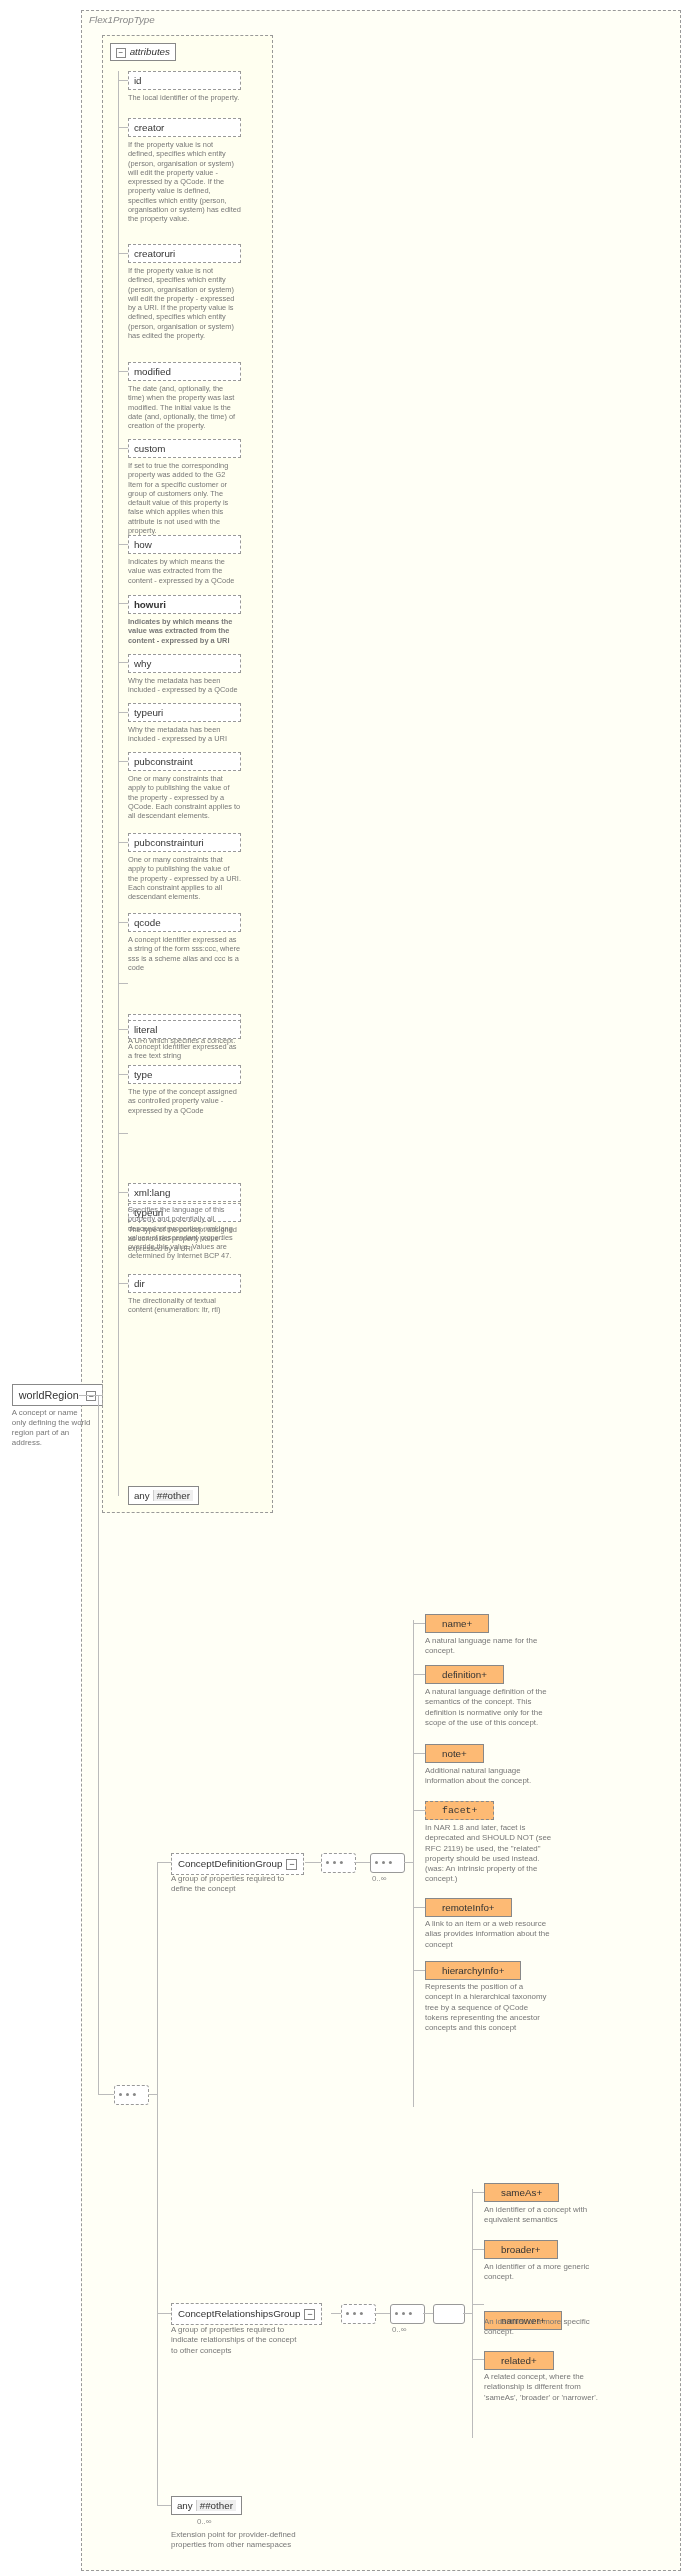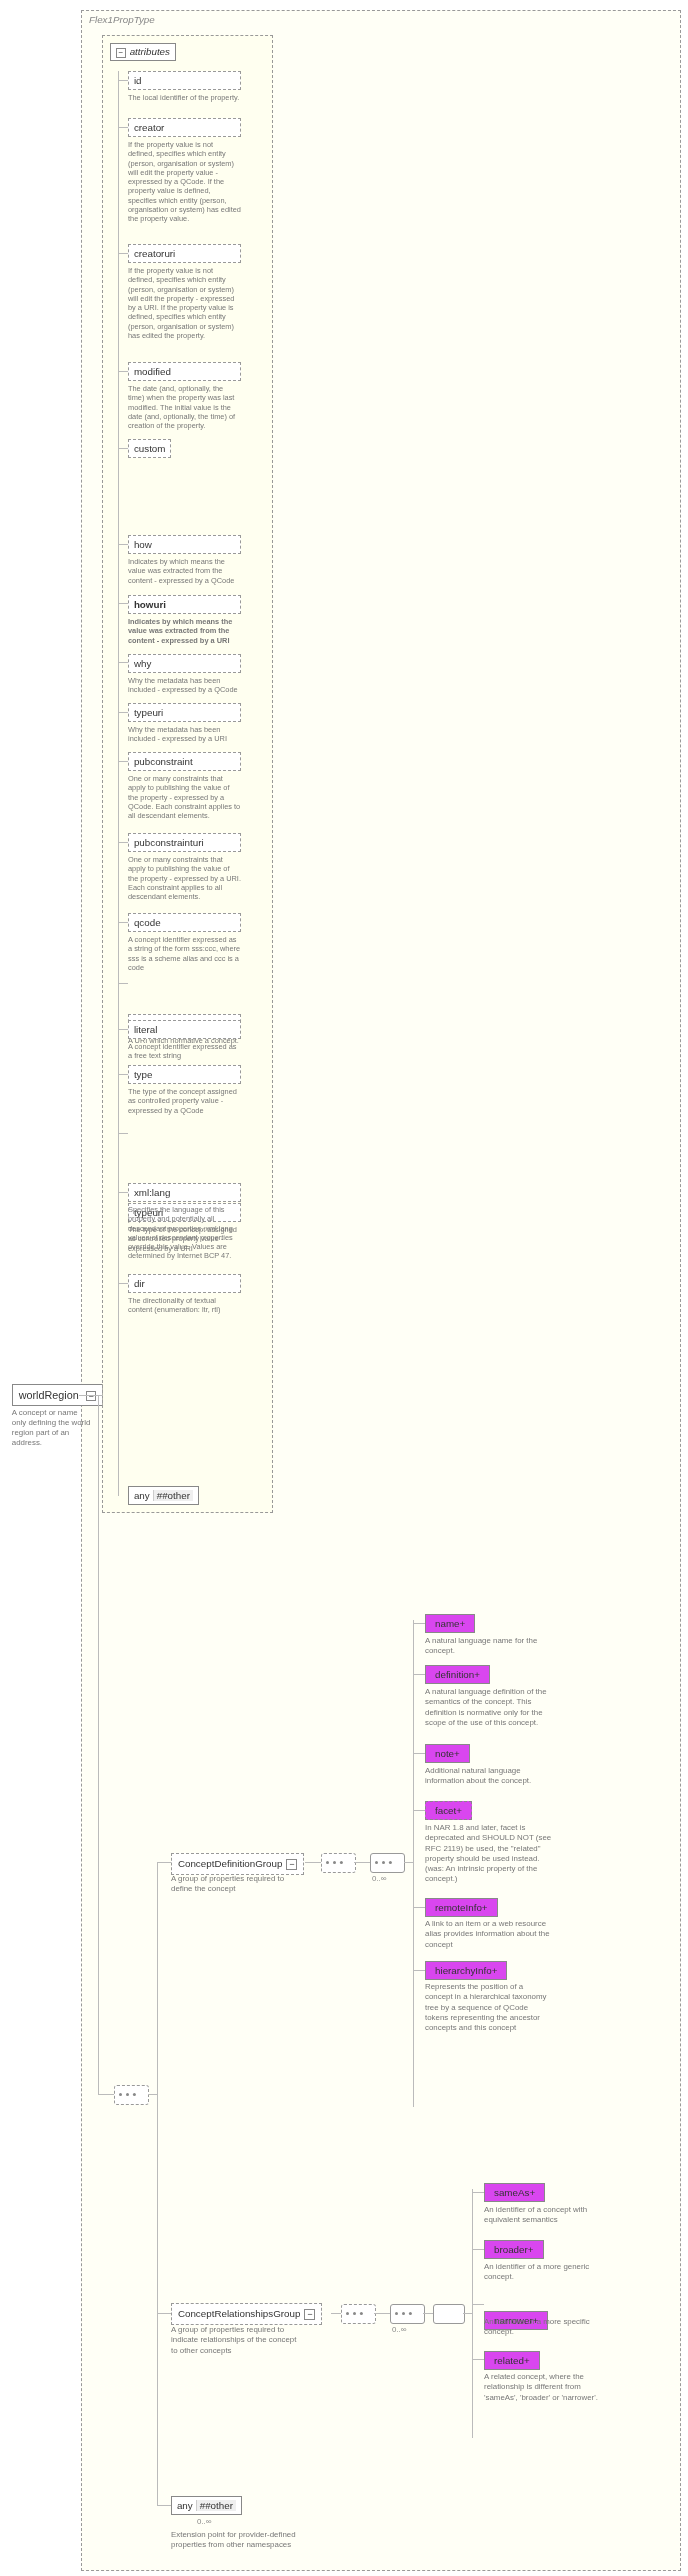--- a/index.html
+++ b/index.html
@@ -17,21 +17,21 @@
 .seq-box{position:absolute;width:33px;height:17.7px;border:1px dashed #999;border-radius:3px;background:#fff}
 .seq-box.solid{border-style:solid}
 .seq-box::before{content:"";position:absolute;left:3.9px;top:6.9px;width:3px;height:3px;background:#888;border-radius:50%}
 .seq-box::after{content:"";position:absolute;left:10.8px;top:6.9px;width:3px;height:3px;background:#888;border-radius:50%;box-shadow:6.9px 0 0 #888}
 .any-box{position:absolute;border:1px solid #888;padding:3px 4.9px;font-size:9.8px;background:#fff}
 .any-box .hash{background:#efefef;padding:0 3px;margin-left:3px;border-left:1px solid #ccc}
 .card{position:absolute;font-size:7.9px;color:#888}
 .group-node{position:absolute;border:1px dashed #999;padding:3.9px 5.9px;background:#fff;font-size:9.8px}
 .group-node .plus{display:inline-block;border:1px solid #888;width:8.9px;height:8.9px;line-height:8.9px;text-align:center;font-size:8.9px;margin-left:3.9px;vertical-align:middle}
 .group-desc{position:absolute;font-size:7.9px;color:#777;width:128px;line-height:1.3}
-.el-node{position:absolute;border:1px solid #888;padding:3px 9px;font-size:9.8px;background:#d946ef}
+.el-node{position:absolute;border:1px solid #888;padding:3px 16px;font-size:9.8px;background:#fdba74}
 .el-node.dashed{border-style:dashed}
 .el-desc{position:absolute;font-size:7.9px;color:#777;width:128px;line-height:1.3}
 .hline{position:absolute;height:0;border-top:1px solid #bbb}
 .vline{position:absolute;width:0;border-left:1px solid #bbb}
 .switch{position:absolute;width:29.5px;height:17.7px;border:1px solid #999;border-radius:3px;background:#fff}
 </style>
 </head>
 <body>
 <div class="canvas">
 
@@ -67,20 +67,21 @@
         <div class="slot-desc">If the property value is not defined, specifies which entity (person, organisation or system) will edit the property - expressed by a URI. If the property value is defined, specifies which entity (person, organisation or system) has edited the property.</div>
       </div>
       <div class="hline" style="left: 118px; top: 253px; width: 9.8px;"></div>
       <div class="slot" style="left: 128px; top: 362px;">
         <div class="slot-box">modified</div>
         <div class="slot-desc">The date (and, optionally, the time) when the property was last modified. The initial value is the date (and, optionally, the time) of creation of the property.</div>
       </div>
       <div class="hline" style="left: 118px; top: 371px; width: 9.8px;"></div>
       <div class="slot" style="left: 128px; top: 439px;">
         <div class="slot-box">custom</div>
+        <div class="slot-desc">If set to true the corresponding property was added to the G2 Item for a specific customer or group of customers only. The default value of this property is false which applies when this attribute is not used with the property.</div>
       </div>
       <div class="hline" style="left: 118px; top: 448px; width: 9.8px;"></div>
       <div class="slot" style="left: 128px; top: 535px;">
         <div class="slot-box">how</div>
         <div class="slot-desc">Indicates by which means the value was extracted from the content - expressed by a QCode</div>
       </div>
       <div class="hline" style="left: 118px; top: 544px; width: 9.8px;"></div>
       <div class="slot" style="left: 128px; top: 595px; font-weight: bold;">
         <div class="slot-box">howuri</div>
         <div class="slot-desc">Indicates by which means the value was extracted from the content - expressed by a URI</div>
@@ -106,21 +107,21 @@
         <div class="slot-desc">One or many constraints that apply to publishing the value of the property - expressed by a URI. Each constraint applies to all descendant elements.</div>
       </div>
       <div class="hline" style="left: 118px; top: 842px; width: 9.8px;"></div>
       <div class="slot" style="left: 128px; top: 913px;">
         <div class="slot-box">qcode</div>
         <div class="slot-desc">A concept identifier expressed as a string of the form sss:ccc, where sss is a scheme alias and ccc is a code</div>
       </div>
       <div class="hline" style="left: 118px; top: 922px; width: 9.8px;"></div>
       <div class="slot" style="left: 128px; top: 1014px;">
         <div class="slot-box">uri</div>
-        <div class="slot-desc">A URI which normative a concept.</div>
+        <div class="slot-desc">A URI which specifies a concept.</div>
       </div>
       <div class="hline" style="left: 118px; top: 983px; width: 9.8px;"></div>
       <div class="slot" style="left: 128px; top: 1020px;">
         <div class="slot-box">literal</div>
         <div class="slot-desc">A concept identifier expressed as a free text string</div>
       </div>
       <div class="hline" style="left: 118px; top: 1029px; width: 9.8px;"></div>
       <div class="slot" style="left: 128px; top: 1065px;">
         <div class="slot-box">type</div>
         <div class="slot-desc">The type of the concept assigned as controlled property value - expressed by a QCode</div>
@@ -173,21 +174,21 @@
 <div id="cdg-container">
       <div class="el-node" style="left: 425px; top: 1614px;"><span>name</span><span class="plus">+</span></div>
       <div class="el-desc" style="left: 425px; top: 1636px;">A natural language name for the concept.</div>
       <div class="hline" style="left: 413px; top: 1623px; width: 11.8px;"></div>
       <div class="el-node" style="left: 425px; top: 1665px;"><span>definition</span><span class="plus">+</span></div>
       <div class="el-desc" style="left: 425px; top: 1687px;">A natural language definition of the semantics of the concept. This definition is normative only for the scope of the use of this concept.</div>
       <div class="hline" style="left: 413px; top: 1674px; width: 11.8px;"></div>
       <div class="el-node" style="left: 425px; top: 1744px;"><span>note</span><span class="plus">+</span></div>
       <div class="el-desc" style="left: 425px; top: 1766px;">Additional natural language information about the concept.</div>
       <div class="hline" style="left: 413px; top: 1753px; width: 11.8px;"></div>
-      <div class="el-node dashed" style="left: 425px; top: 1801px;"><span>facet</span><span class="plus">+</span></div>
+      <div class="el-node dashed" style="left: 425px; top: 1801px; font-family: Liberation Mono, monospace;"><span>facet</span><span class="plus">+</span></div>
       <div class="el-desc" style="left: 425px; top: 1823px;">In NAR 1.8 and later, facet is deprecated and SHOULD NOT (see RFC 2119) be used, the "related" property should be used instead.(was: An intrinsic property of the concept.)</div>
       <div class="hline" style="left: 413px; top: 1810px; width: 11.8px;"></div>
       <div class="el-node" style="left: 425px; top: 1898px;"><span>remoteInfo</span><span class="plus">+</span></div>
       <div class="el-desc" style="left: 425px; top: 1919px;">A link to an item or a web resource alias provides information about the concept</div>
       <div class="hline" style="left: 413px; top: 1907px; width: 11.8px;"></div>
       <div class="el-node" style="left: 425px; top: 1961px;"><span>hierarchyInfo</span><span class="plus">+</span></div>
       <div class="el-desc" style="left: 425px; top: 1982px;">Represents the position of a concept in a hierarchical taxonomy tree by a sequence of QCode tokens representing the ancestor concepts and this concept</div>
       <div class="hline" style="left: 413px; top: 1970px; width: 11.8px;"></div>
     </div>
 

